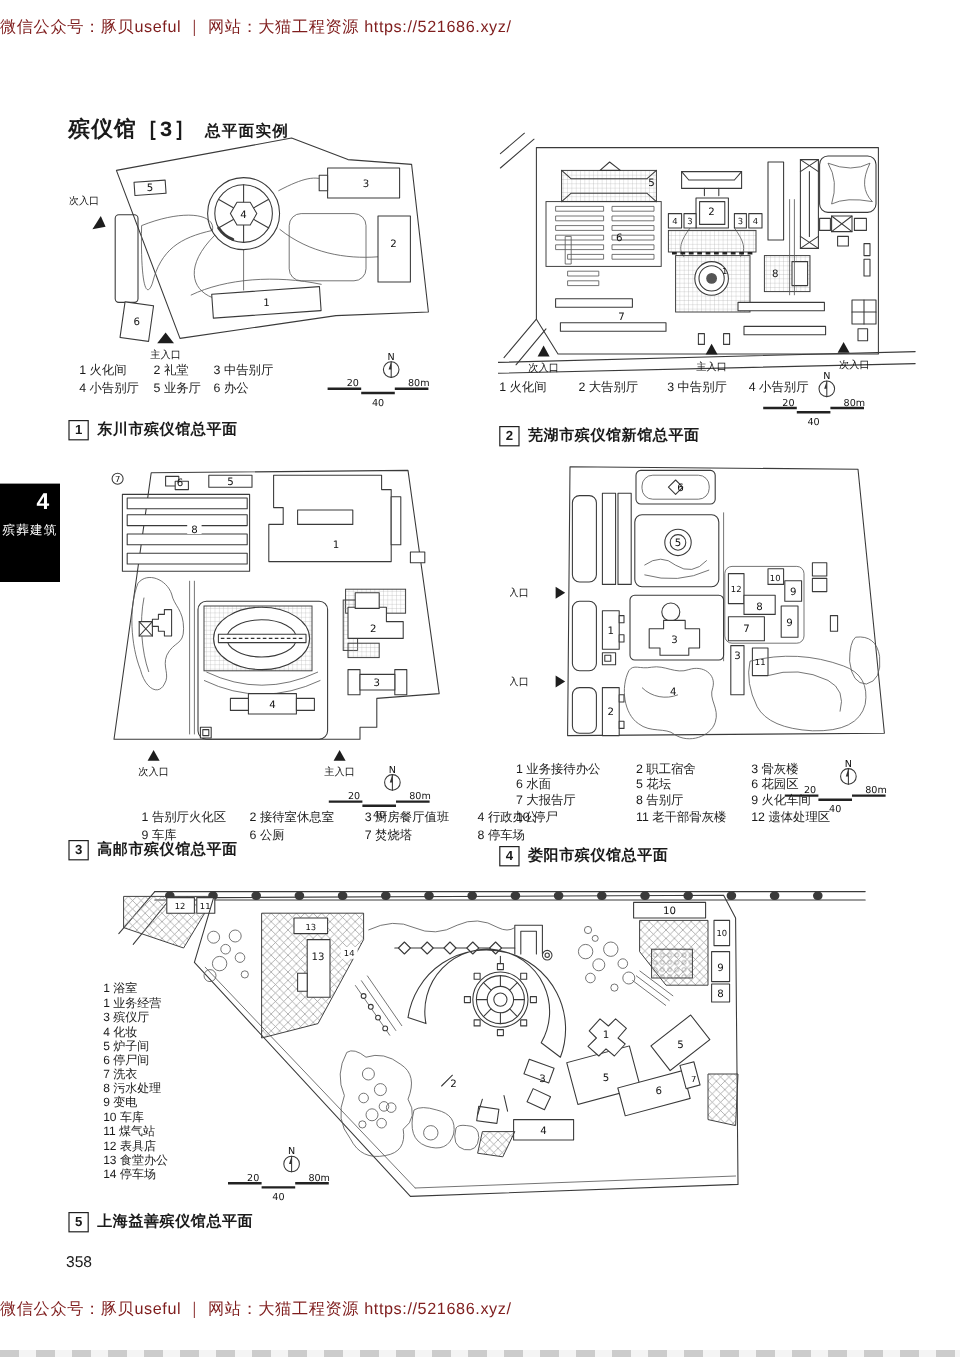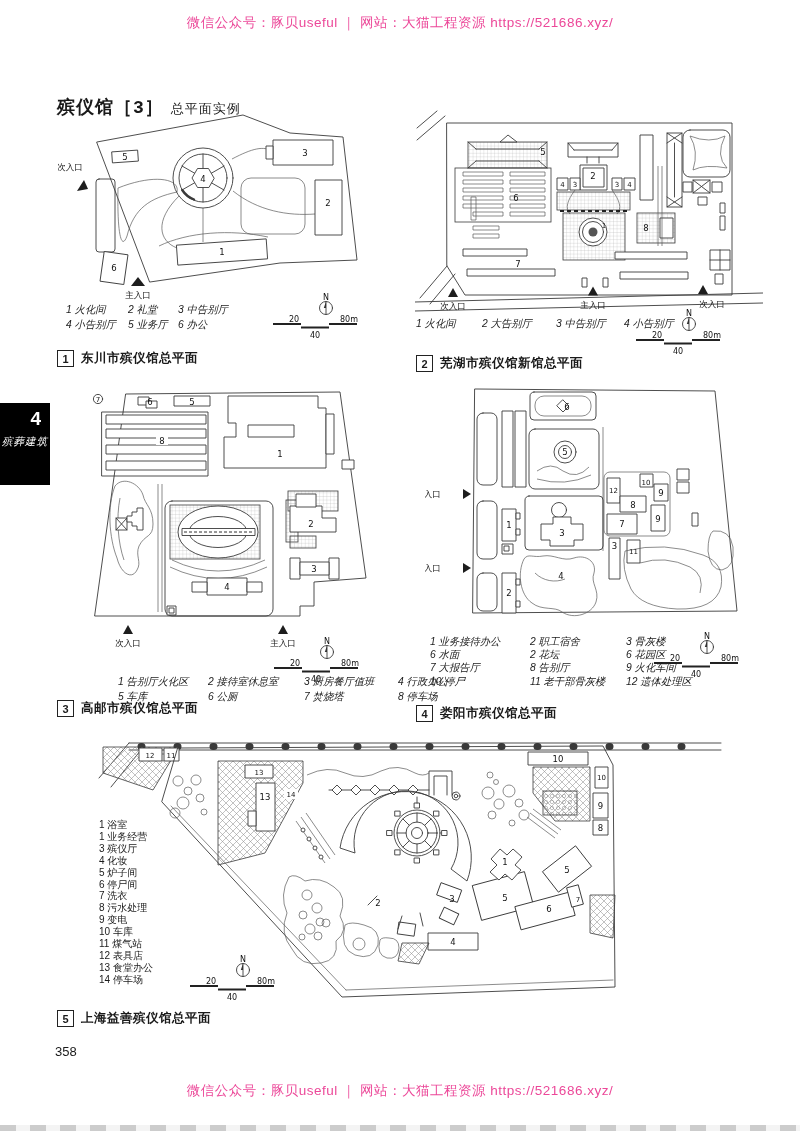--- a/index.html
+++ b/index.html
@@ -1,40 +1,40 @@
 <!DOCTYPE html>
 <html><head>
 <meta charset="utf-8">
 <style>
   html,body{margin:0;padding:0;background:#e8e8e8;}
   .page{position:relative;width:800px;height:1131px;background:#ffffff;overflow:hidden;
         font-family:"Liberation Sans","DejaVu Sans",sans-serif;color:#1a1a1a;}
-  .wm{position:absolute;left:0;width:100%;text-align:center;color:#ec4899;
+  .wm{position:absolute;left:0;width:100%;color:#7f1d1d;
       font-size:13.5px;letter-spacing:.5px;white-space:nowrap;}
   .wm-top{top:14px}.wm-bottom{top:1082px}
   .title{position:absolute;left:57px;top:60px;display:flex;align-items:baseline;gap:7px;}
   .t-main{font-size:18px;font-weight:bold;letter-spacing:1px;font-family:Liberation Mono, monospace;}
-  .t-sub{font-size:13px;font-weight:normal;letter-spacing:1px;margin-top:40px;}
+  .t-sub{font-size:13px;font-weight:bold;letter-spacing:1px;margin-top:40px;}
   .chapter-tab{position:absolute;left:0;top:403px;width:50px;height:82px;background:#000;color:#fff;}
   .ch-num{text-align:right;padding:5px 9px 0 0;font-size:19px;font-weight:bold;}
-  .ch-label{text-align:center;font-size:10.5px;margin-top:5px;letter-spacing:1px;font-style:italic;}
+  .ch-label{text-align:center;font-size:10.5px;margin-top:5px;letter-spacing:1px;}
   .plan{position:absolute;}
   svg .ln{fill:none;stroke:#3a3a3a;stroke-width:.9;stroke-linejoin:round;stroke-linecap:round;}
   svg .lt{fill:none;stroke:#5a5a5a;stroke-width:.7;stroke-linejoin:round;}
   svg .bl{fill:#ffffff;stroke:#3a3a3a;stroke-width:.9;stroke-linejoin:round;}
   svg .hx{stroke:#3a3a3a;stroke-width:.8;}
   svg text{font-family:"DejaVu Sans","Liberation Sans",sans-serif;fill:#111;}
   svg .tx{font-size:8.5px;text-anchor:middle;}
   svg .ts{font-size:7px;text-anchor:middle;}
   svg .te{font-size:8.5px;text-anchor:middle;}
   .tri{fill:#1d1d1d;stroke:none;}
   .scalebar{position:absolute;}
   .scalebar text{font-size:8px;text-anchor:middle;}
   .legend{position:absolute;font-size:10.3px;line-height:14.5px;white-space:nowrap;}
-  .legend .row{display:flex;font-style:italic;}
+  .legend .row{display:flex;}
   .legend .c{display:inline-block;}
   .legend5{line-height:11.9px;font-size:10px;}
   .legend4{line-height:13.2px;}
   .caption{position:absolute;display:flex;align-items:center;gap:7px;}
   .capnum{width:15px;height:15px;border:1.6px solid #222;font-size:11px;font-weight:bold;
           display:flex;align-items:center;justify-content:center;box-sizing:content-box;}
   .captext{font-size:12.5px;font-weight:bold;letter-spacing:.5px;}
   .pagenum{position:absolute;left:55px;top:1044px;font-size:13px;font-weight:normal;}
   .bottom-edge{position:absolute;left:0;top:1125px;width:100%;height:6px;
     background:repeating-linear-gradient(90deg,#cccccc 0 16px,#f4f4f4 16px 30px);}
@@ -596,51 +596,51 @@
   </div>
 
   <div class="legend" style="left:118px;top:675px">
     <div class="row">
       <span class="c" style="width:90px">1 告别厅火化区</span>
       <span class="c" style="width:96px">2 接待室休息室</span>
       <span class="c" style="width:94px">3 厨房餐厅值班</span>
       <span class="c">4 行政办公</span>
     </div>
     <div class="row">
-      <span class="c" style="width:90px">5 车库</span>
+      <span class="c" style="width:90px">9 车库</span>
       <span class="c" style="width:96px">6 公厕</span>
       <span class="c" style="width:94px">7 焚烧塔</span>
       <span class="c">8 停车场</span>
     </div>
   </div>
 
   <div class="legend legend4" style="left:430px;top:635px">
     <div class="row">
       <span class="c" style="width:100px">1 业务接待办公</span>
       <span class="c" style="width:96px">2 职工宿舍</span>
       <span class="c">3 骨灰楼</span>
     </div>
     <div class="row">
       <span class="c" style="width:100px">6 水面</span>
-      <span class="c" style="width:96px">2 花坛</span>
+      <span class="c" style="width:96px">5 花坛</span>
       <span class="c">6 花园区</span>
     </div>
     <div class="row">
       <span class="c" style="width:100px">7 大报告厅</span>
       <span class="c" style="width:96px">8 告别厅</span>
       <span class="c">9 火化车间</span>
     </div>
     <div class="row">
       <span class="c" style="width:100px">10 停尸</span>
       <span class="c" style="width:96px">11 老干部骨灰楼</span>
       <span class="c">12 遗体处理区</span>
     </div>
   </div>
 
-  <div class="legend legend5" style="left:99px;top:819px">
+  <div class="legend legend5" style="left:86px;top:819px">
     <div>1 浴室</div>
     <div>1 业务经营</div>
     <div>3 殡仪厅</div>
     <div>4 化妆</div>
     <div>5 炉子间</div>
     <div>6 停尸间</div>
     <div>7 洗衣</div>
     <div>8 污水处理</div>
     <div>9 变电</div>
     <div>10 车库</div>

